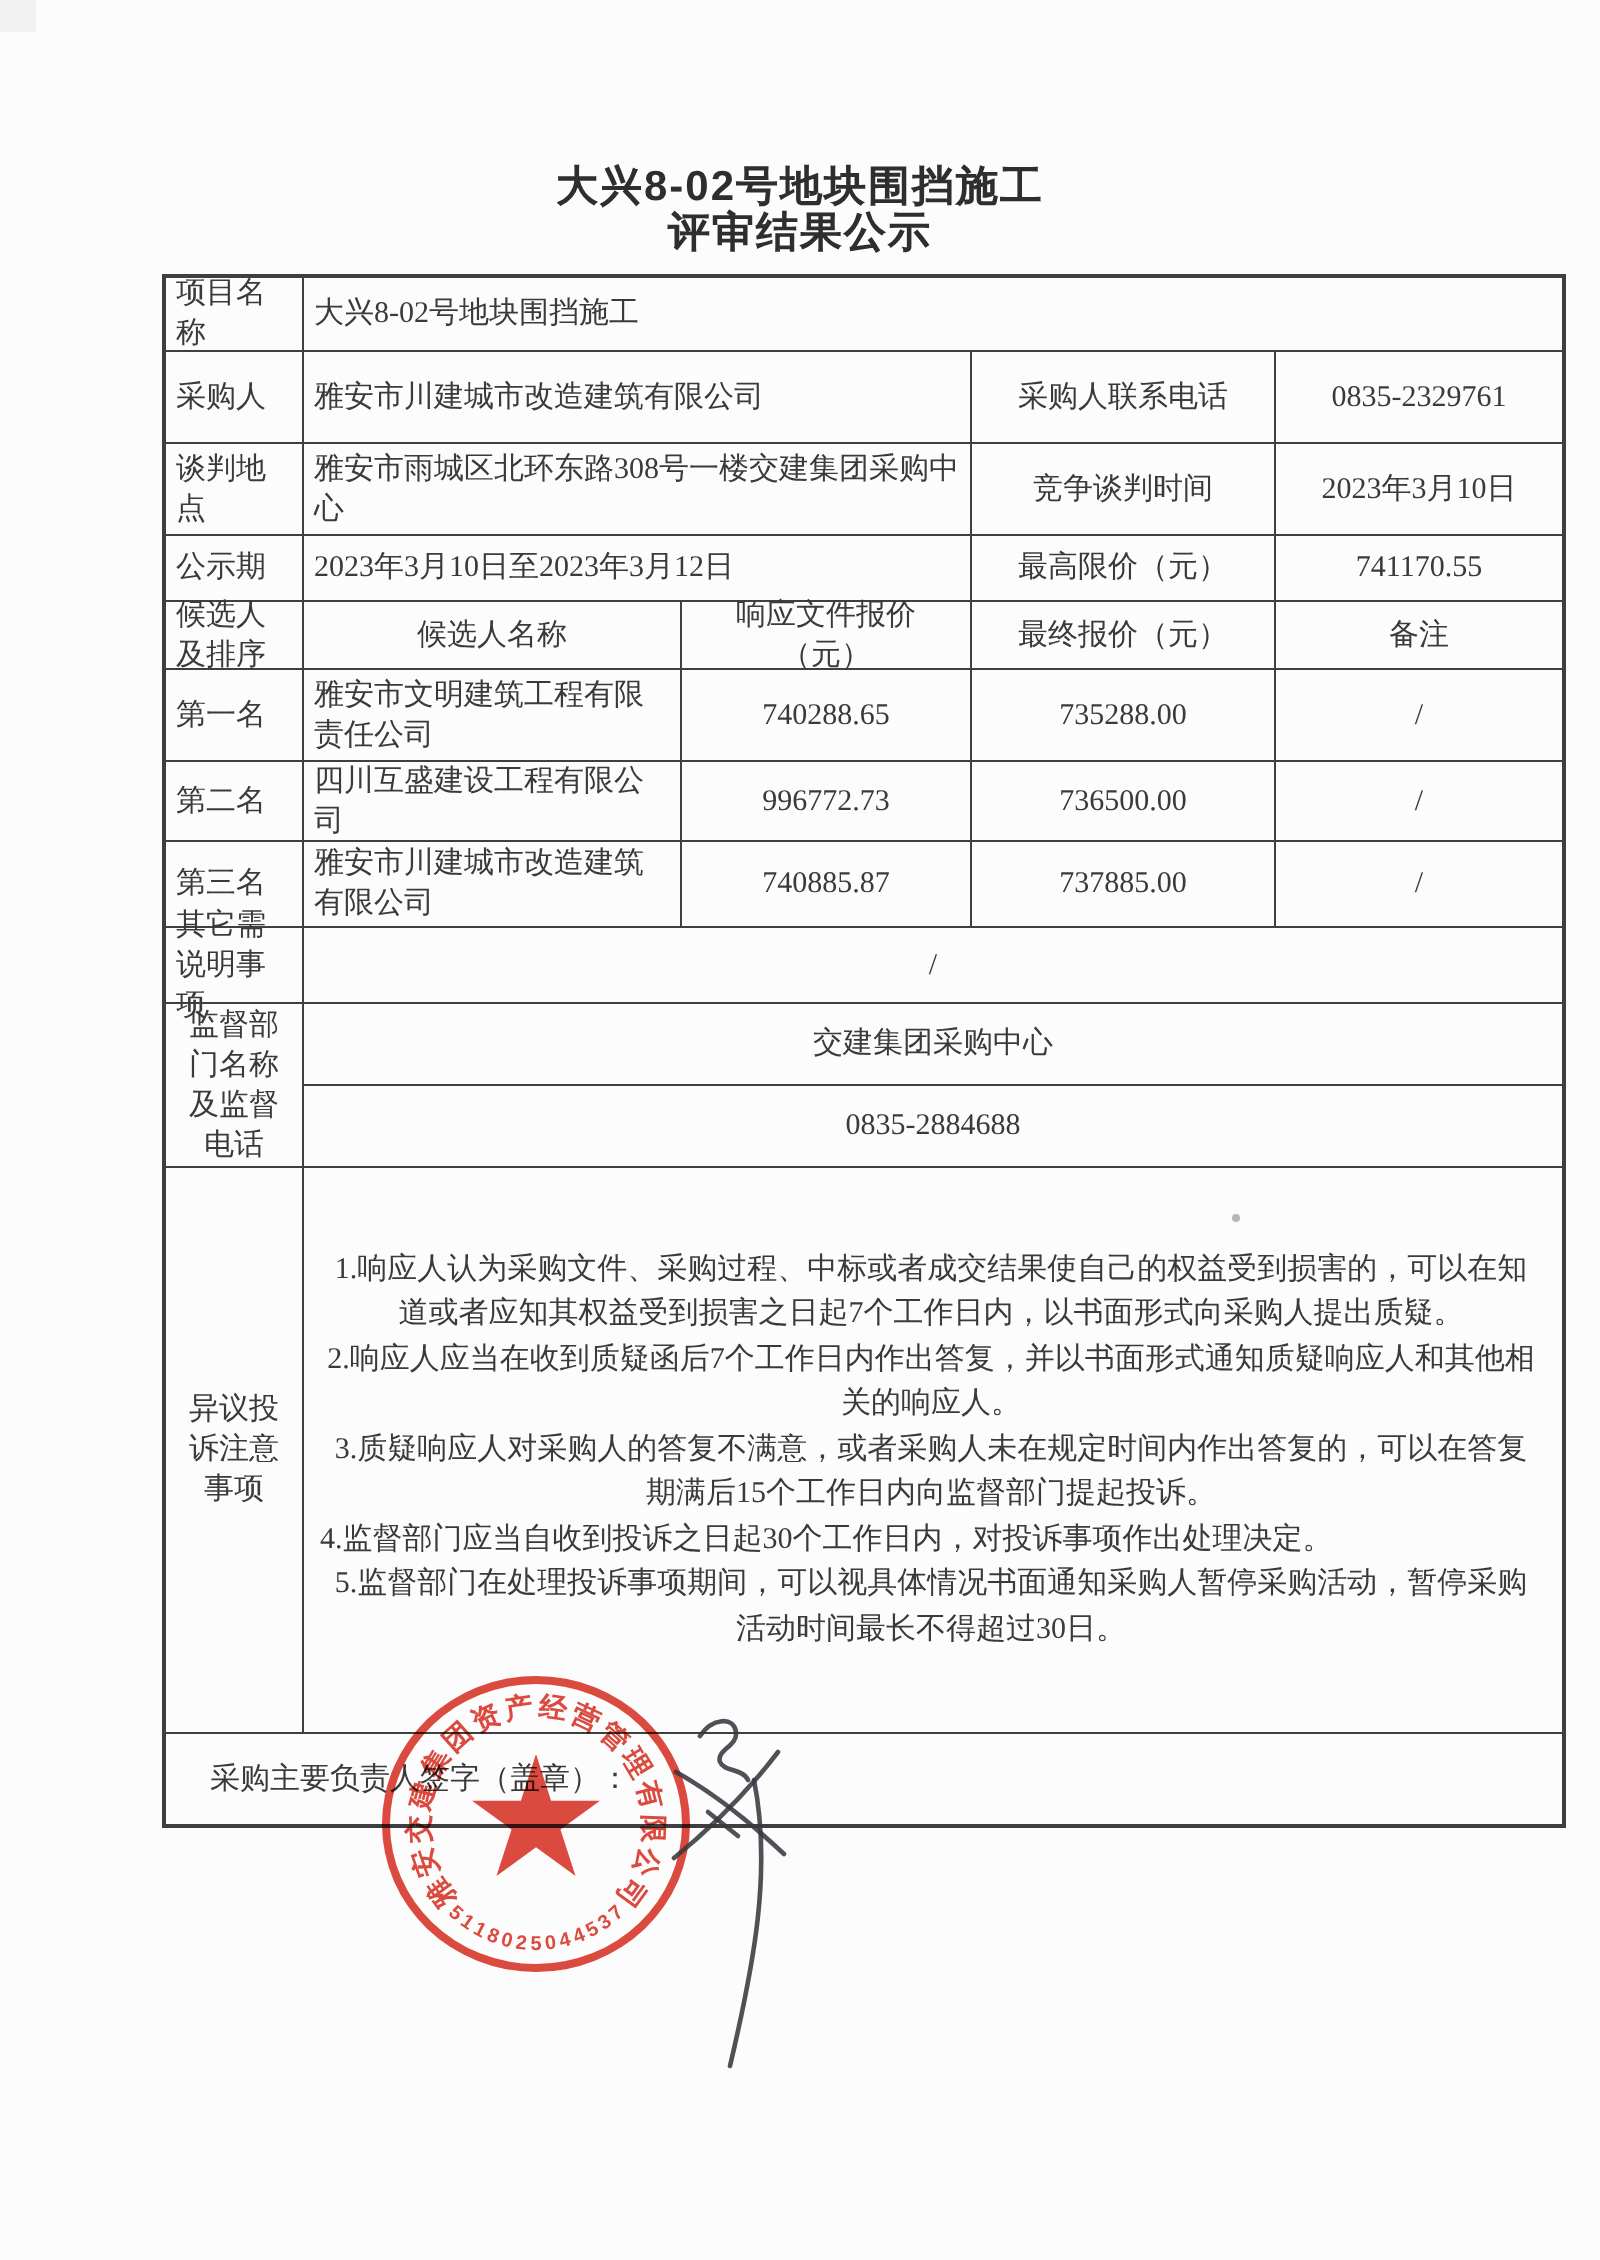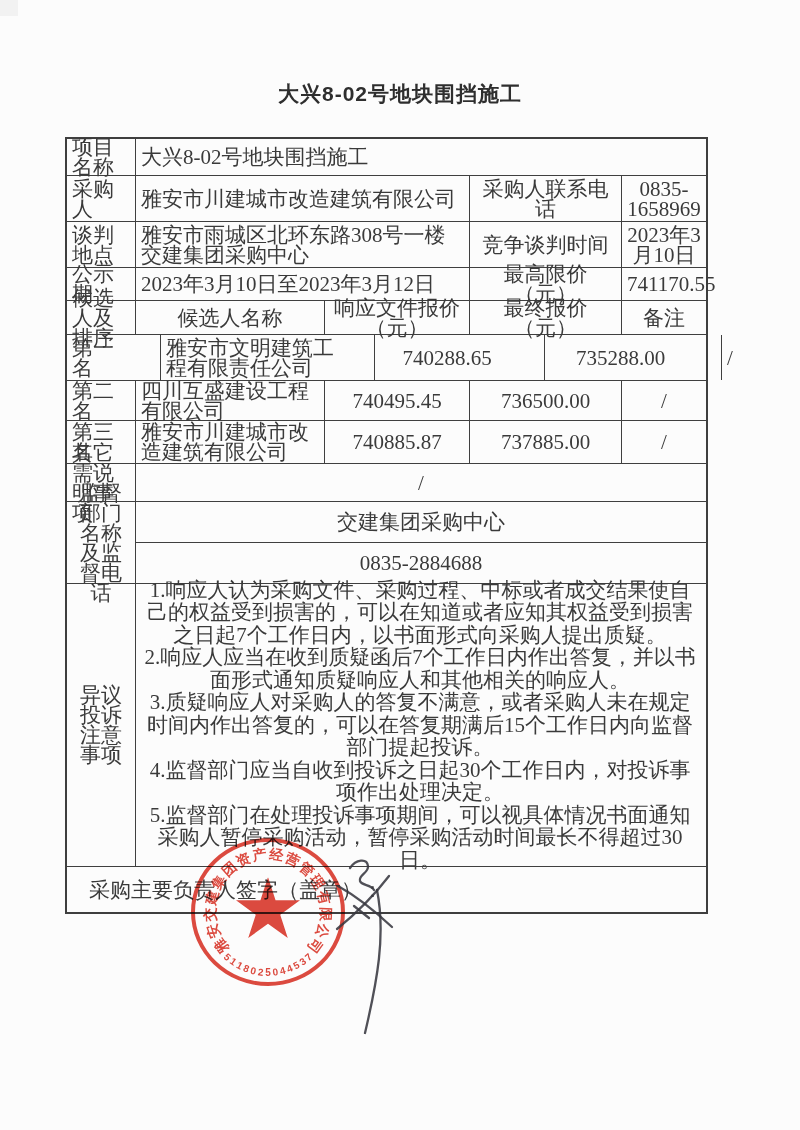--- a/index.html
+++ b/index.html
@@ -25,39 +25,39 @@
   .title{
     position:absolute;left:0;top:82px;width:800px;
     text-align:center;
     font-family:"Liberation Sans","DejaVu Sans",sans-serif;
     font-weight:bold;font-size:21px;line-height:23px;color:#2e2e2e;
     letter-spacing:1px;
   }
 
   
   .doc-table{
-    position:absolute;left:65px;top:137px;width:643px;
+    position:absolute;left:81px;top:137px;width:702px;
     border:2px solid var(--line);
     background:transparent;
-    font-size:21px;line-height:20px;
+    font-size:15px;line-height:20px;
   }
   .row{display:flex;}
   .row + .row{border-top:1.5px solid var(--line);}
   .cell{display:flex;align-items:center;padding:3px 5px;min-height:100%;}
   .cell + .cell{border-left:1.5px solid var(--line);}
   .c-label{width:68px;flex:0 0 68px;}
   .c-wide{flex:1;}
   .c-name{width:189px;flex:0 0 189px;}
   .c-bid{width:145px;flex:0 0 145px;}
   .c-mid{width:152px;flex:0 0 152px;}
   .c-last{flex:1;}
   .c-val2{width:334px;flex:0 0 334px;}
   .center{justify-content:center;text-align:center;}
   .r1{height:36px;} .r2{height:46px;} .r3{height:46px;} .r4{height:33px;}
-  .r5{height:34px;} .r6{height:46px;gap:25px;} .r7{height:40px;} .r8{height:43px;}
+  .r5{height:34px;} .r6{height:46px;} .r7{height:40px;} .r8{height:43px;}
   .r9{height:38px;} .r10{height:82px;} .r11{height:283px;} .r12{height:46px;}
   .sub-col{flex:1;display:flex;flex-direction:column;border-left:1.5px solid var(--line);}
   .sub-cell{flex:1;display:flex;align-items:center;justify-content:center;}
   .sub-cell + .sub-cell{border-top:1.5px solid var(--line);}
   .notes-cell{flex-direction:column;align-items:flex-start;justify-content:center;padding:8px 10px 8px 8px;}
   .notes-cell p{margin:0;text-align:center;line-height:22.5px;}
 
   
   .seal{
     position:absolute;left:191px;top:838px;width:154px;height:148px;
@@ -88,34 +88,35 @@
   .signature-svg{position:absolute;left:320px;top:828px;pointer-events:none;}
   .signature-svg path{fill:none;stroke:var(--ink);stroke-width:2.3;stroke-linecap:round;opacity:.88;}
 </style>
 </head>
 <body>
 
 <div class="corner-artifact"></div>
 
 <div class="title">
   <div>大兴8-02号地块围挡施工</div>
+  <div>评审结果公示</div>
 </div>
 
 <div class="doc-table">
 
   <div class="row r1">
     <div class="cell c-label">项目名称</div>
     <div class="cell c-wide">大兴8-02号地块围挡施工</div>
   </div>
 
   <div class="row r2">
     <div class="cell c-label">采购人</div>
     <div class="cell c-val2">雅安市川建城市改造建筑有限公司</div>
     <div class="cell c-mid center">采购人联系电话</div>
-    <div class="cell c-last center">0835-1658969</div>
+    <div class="cell c-last center">0835-2329761</div>
   </div>
 
   <div class="row r3">
     <div class="cell c-label">谈判地点</div>
     <div class="cell c-val2">雅安市雨城区北环东路308号一楼交建集团采购中心</div>
     <div class="cell c-mid center">竞争谈判时间</div>
     <div class="cell c-last center">2023年3月10日</div>
   </div>
 
   <div class="row r4">
@@ -137,21 +138,21 @@
     <div class="cell c-label">第一名</div>
     <div class="cell c-name">雅安市文明建筑工程有限责任公司</div>
     <div class="cell c-bid center">740288.65</div>
     <div class="cell c-mid center">735288.00</div>
     <div class="cell c-last center">/</div>
   </div>
 
   <div class="row r7">
     <div class="cell c-label">第二名</div>
     <div class="cell c-name">四川互盛建设工程有限公司</div>
-    <div class="cell c-bid center">740495.45</div>
+    <div class="cell c-bid center">996772.73</div>
     <div class="cell c-mid center">736500.00</div>
     <div class="cell c-last center">/</div>
   </div>
 
   <div class="row r8">
     <div class="cell c-label">第三名</div>
     <div class="cell c-name">雅安市川建城市改造建筑有限公司</div>
     <div class="cell c-bid center">740885.87</div>
     <div class="cell c-mid center">737885.00</div>
     <div class="cell c-last center">/</div>

